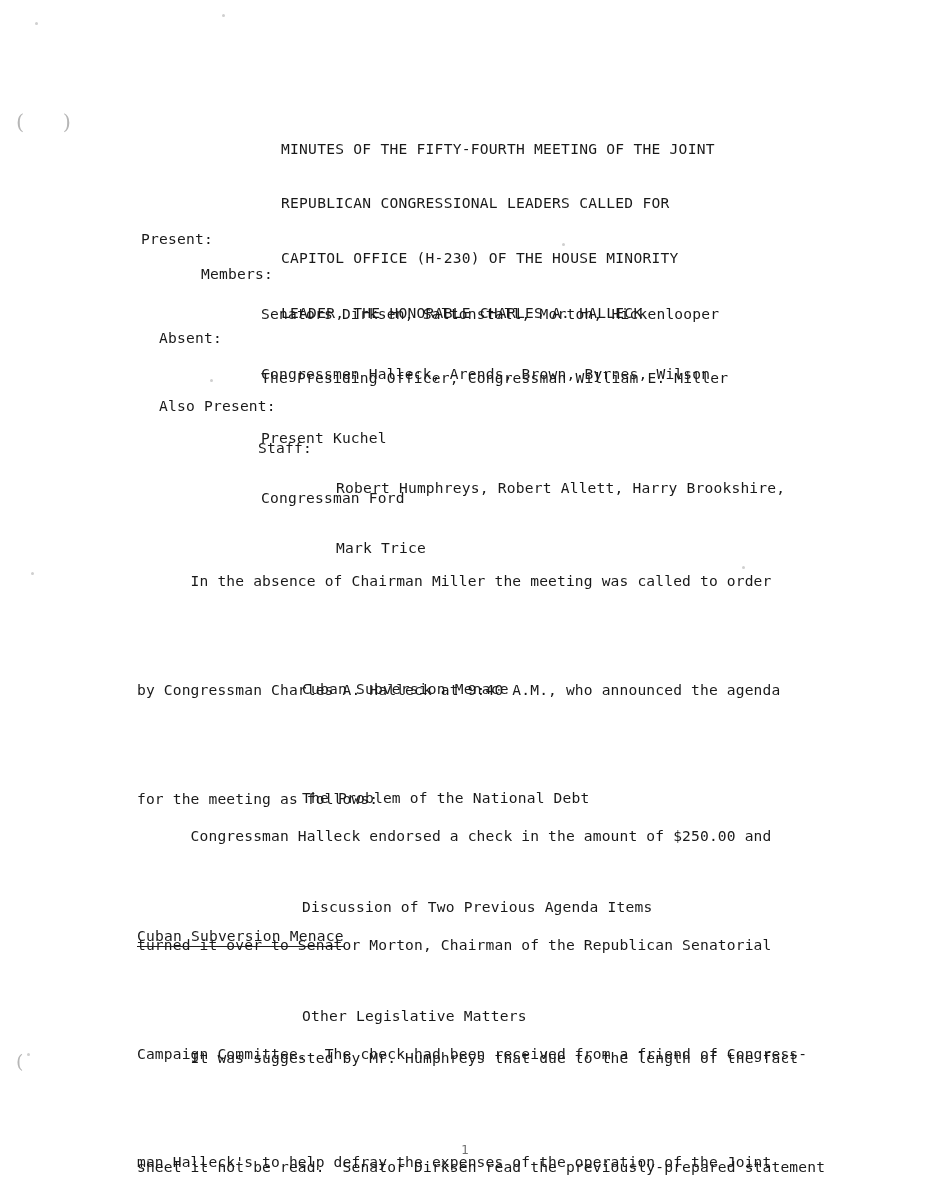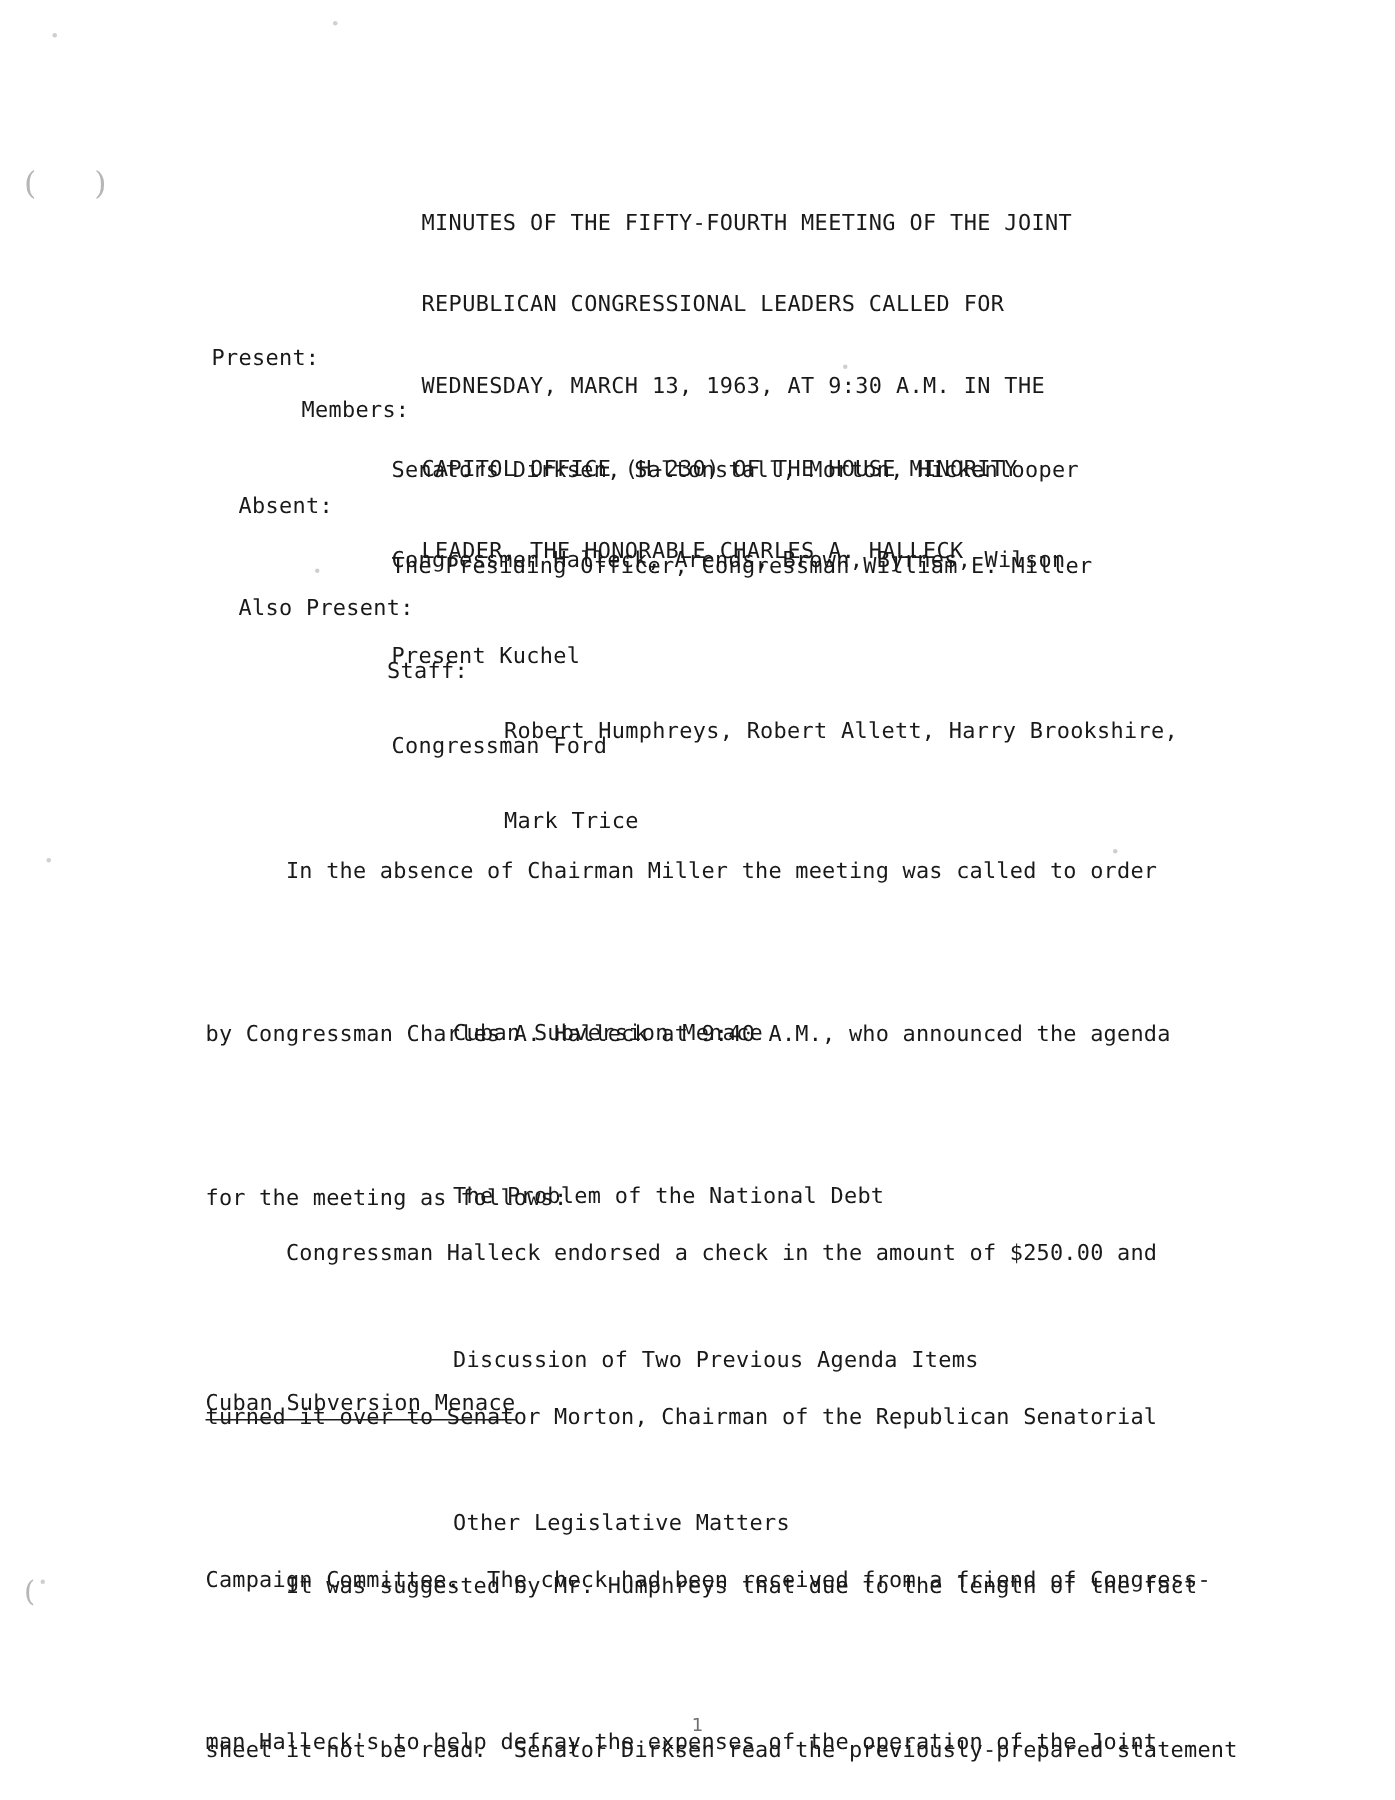--- a/index.html
+++ b/index.html
@@ -146,21 +146,20 @@
   <div class="speck" style="left:222px; top:14px;"></div>
   <div class="speck" style="left:562px; top:243px;"></div>
   <div class="speck" style="left:31px;  top:572px;"></div>
   <div class="speck" style="left:27px;  top:1053px;"></div>
   <div class="speck" style="left:742px; top:566px;"></div>
   <div class="speck" style="left:210px; top:379px;"></div>
 
   <div id="title-block">
     <span class="tline">MINUTES OF THE FIFTY-FOURTH MEETING OF THE JOINT</span>
     <span class="tline">REPUBLICAN CONGRESSIONAL LEADERS CALLED FOR</span>
-    <span class="tline">WEDNESDAY, MARCH 13, 1963, AT 9:30 A.M. IN THE</span>
     <span class="tline">CAPITOL OFFICE (H-230) OF THE HOUSE MINORITY</span>
     <span class="tline">LEADER, THE HONORABLE CHARLES A. HALLECK</span>
   </div>
 
   <div class="att-label" id="present-label">Present:</div>
 
   <div class="att-label" id="members-label">Members:</div>
   <div class="att-values" id="members-values">
     <span class="vline">Senators Dirksen, Saltonstall, Morton, Hickenlooper</span>
     <span class="vline">Congressmen Halleck, Arends, Brown, Byrnes, Wilson</span>

